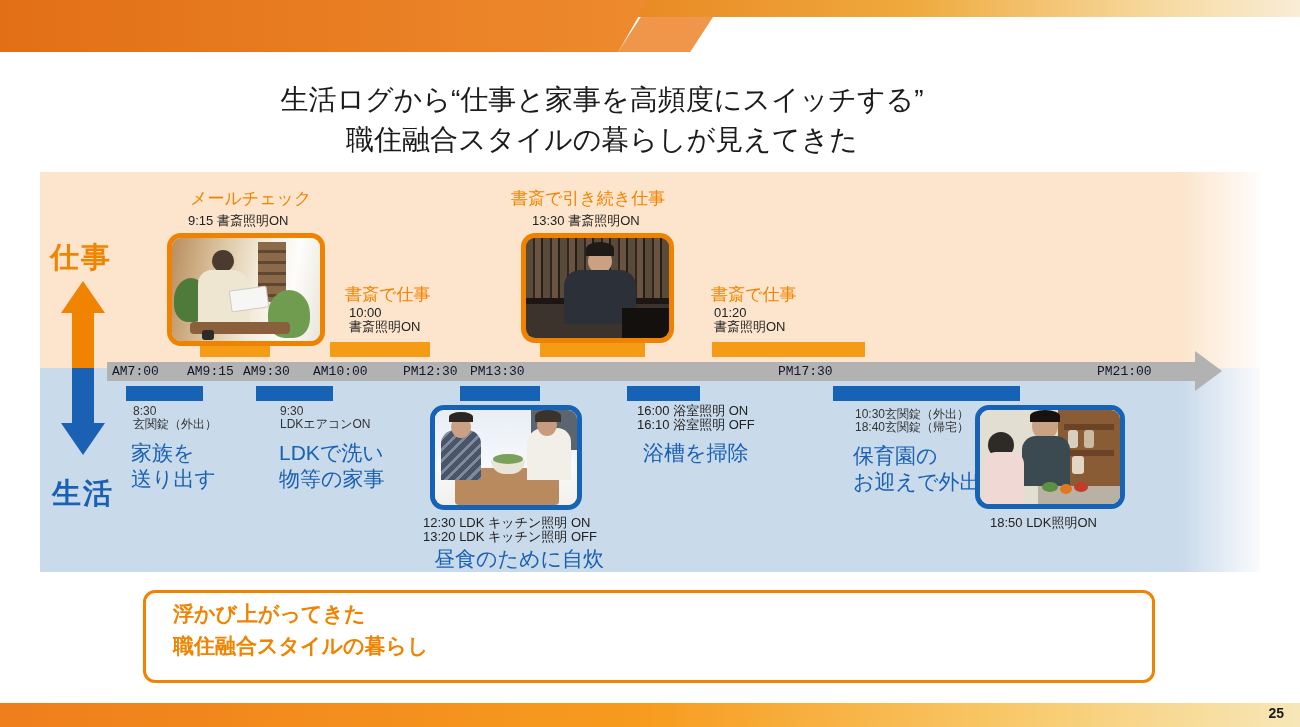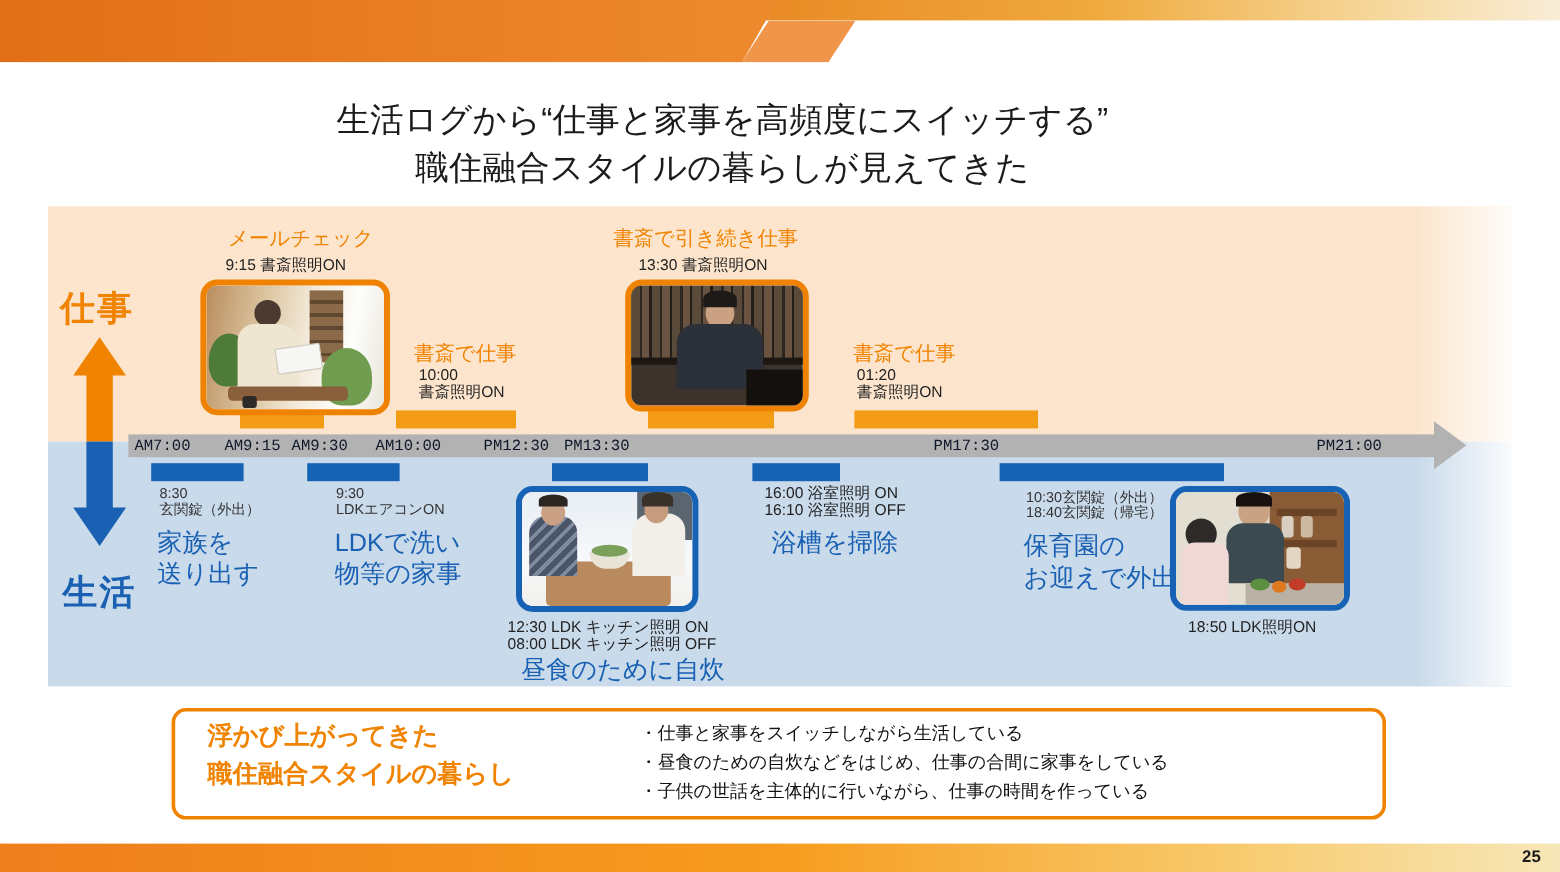--- a/index.html
+++ b/index.html
@@ -161,21 +161,21 @@
     <div class="p-abs" style="left:56px;top:50px;width:34px;height:14px;background:#e8e4d8;border-radius:0 0 16px 16px"></div>
     <div class="p-abs" style="left:58px;top:44px;width:30px;height:10px;background:#7aa05a;border-radius:50%"></div>
     <div class="p-abs" style="left:6px;top:20px;width:40px;height:50px;background:repeating-linear-gradient(135deg,#4a5568 0 5px,#7d8aa0 5px 8px);border-radius:14px 14px 0 0"></div>
     <div class="p-abs" style="left:16px;top:6px;width:20px;height:22px;background:#caa184;border-radius:50%"></div>
     <div class="p-abs" style="left:14px;top:2px;width:24px;height:10px;background:#2c2622;border-radius:50% 50% 0 0"></div>
     <div class="p-abs" style="left:92px;top:18px;width:44px;height:52px;background:#f2efe8;border-radius:16px 14px 0 0"></div>
     <div class="p-abs" style="left:102px;top:4px;width:20px;height:22px;background:#c79c7e;border-radius:50%"></div>
     <div class="p-abs" style="left:100px;top:0;width:26px;height:12px;background:#3a332c;border-radius:50% 50% 0 0"></div>
   </div>
   <div class="abs ev-detail" style="left:423px;top:516px">12:30 LDK キッチン照明 ON</div>
-  <div class="abs ev-detail" style="left:423px;top:530px">08:00 LDK キッチン照明 OFF</div>
+  <div class="abs ev-detail" style="left:423px;top:530px">13:20 LDK キッチン照明 OFF</div>
   <div class="abs ev-title-b" style="left:434px;top:546px">昼食のために自炊</div>
 
   <div class="abs ev-detail" style="left:637px;top:404px">16:00 浴室照明 ON</div>
   <div class="abs ev-detail" style="left:637px;top:418px">16:10 浴室照明 OFF</div>
   <div class="abs ev-title-b" style="left:643px;top:440px">浴槽を掃除</div>
 
   <div class="abs ev-detail-s" style="left:855px;top:408px">10:30玄関錠（外出）</div>
   <div class="abs ev-detail-s" style="left:855px;top:421px">18:40玄関錠（帰宅）</div>
   <div class="abs ev-title-b" style="left:853px;top:443px">
     <div>保育園の</div>
@@ -200,22 +200,17 @@
     <div class="p-abs" style="left:80px;top:74px;width:12px;height:10px;background:#e07820;border-radius:50%"></div>
     <div class="p-abs" style="left:94px;top:72px;width:14px;height:10px;background:#c23c2a;border-radius:50%"></div>
   </div>
   <div class="abs ev-detail" style="left:990px;top:516px">18:50  LDK照明ON</div>
 
   <div class="abs sum-box"></div>
   <div class="abs sum-head">
     <div>浮かび上がってきた</div>
     <div>職住融合スタイルの暮らし</div>
   </div>
-  <div class="abs sum-bullets">
-    <div>・仕事と家事をスイッチしながら生活している</div>
-    <div>・昼食のための自炊などをはじめ、仕事の合間に家事をしている</div>
-    <div>・子供の世話を主体的に行いながら、仕事の時間を作っている</div>
-  </div>
 
   <div class="abs foot-bar"></div>
   <div class="abs page-num">25</div>
 
 </div>
 
 </body></html>

